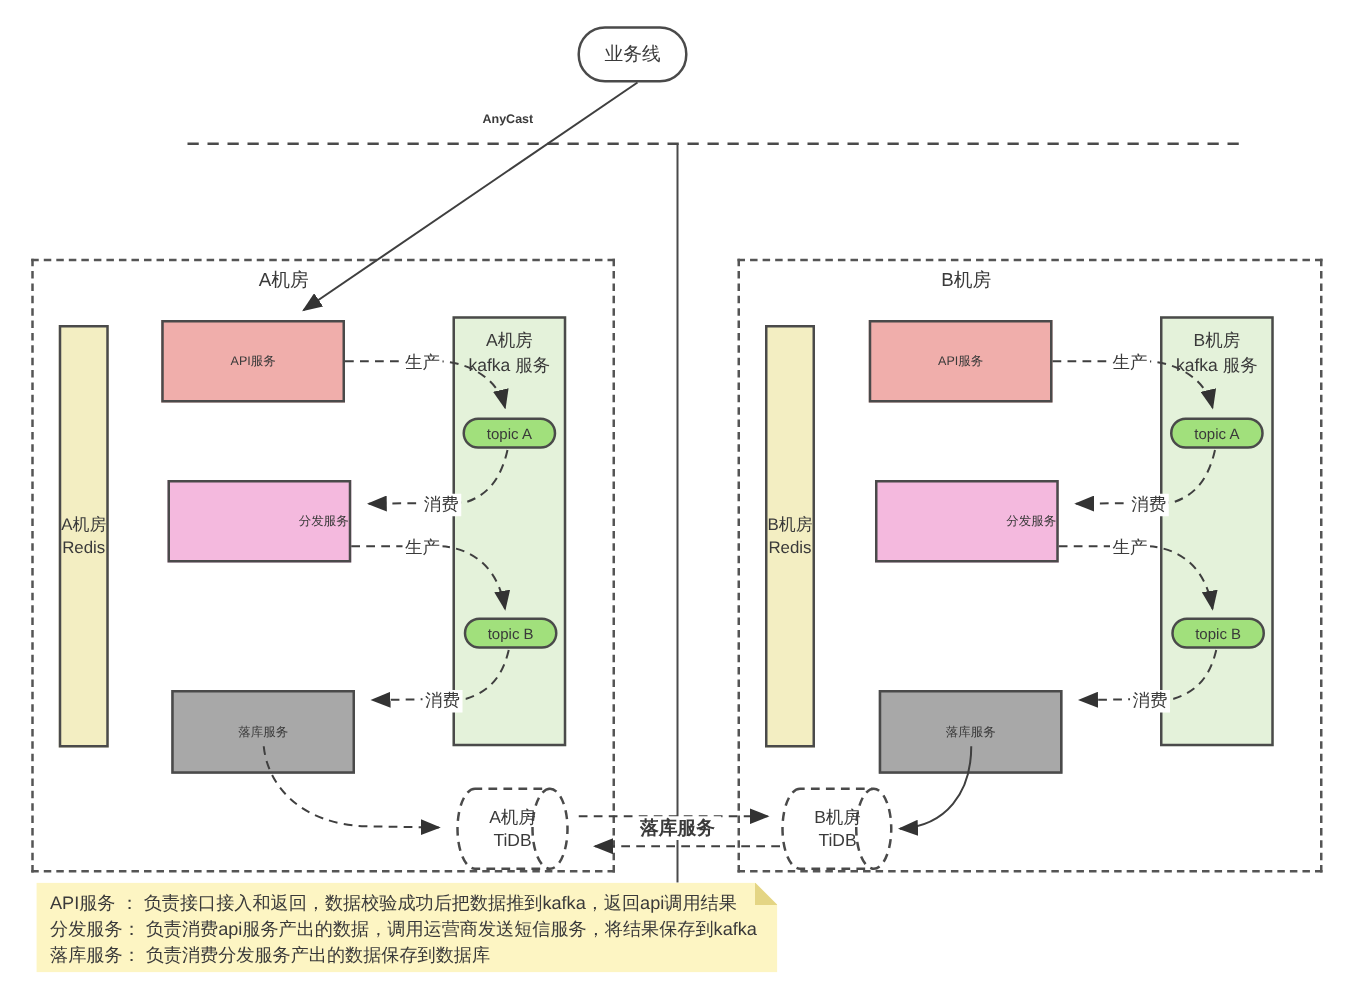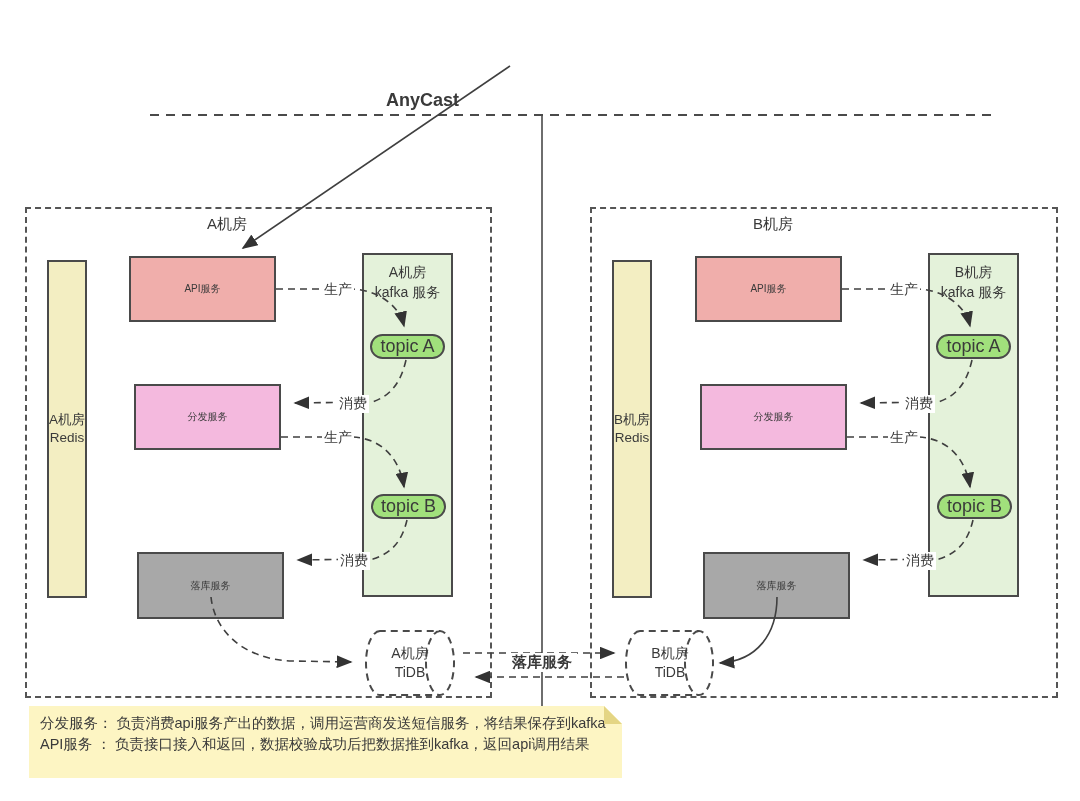--- a/index.html
+++ b/index.html
@@ -9,51 +9,54 @@
   .center{display:flex;align-items:center;justify-content:center;text-align:center;}
   .col{display:flex;flex-direction:column;align-items:center;justify-content:center;text-align:center;}
 
   
   .node{border:2px solid var(--border,#4a4a4a);font-size:10px;}
   .pillbox{border:2px solid var(--border,#4a4a4a);border-radius:22px;background:#fff;font-size:15px;}
   .dc{border:2px dashed #555;background:transparent;}
   .dc-label{font-size:15px;}
   .redis{background:var(--redis-fill,#f3eec2);font-size:13.5px;line-height:1.35;}
   .api{background:var(--api-fill,#f0aeab);}
-  .dispatch{background:var(--dispatch-fill,#f4b9de);}
+  .dispatch{background:var(--dispatch-fill,#f4b9de);justify-content:flex-end;}
   .sink{background:var(--sink-fill,#a8a8a8);margin-top:22px;}
   .kafka{background:var(--kafka-fill,#e4f2da);justify-content:flex-start;padding-top:8px;
          font-size:14px;line-height:1.4;}
   .topic{background:var(--topic-fill,#a1e07c);border:2px solid var(--border,#4a4a4a);
-         border-radius:13px;font-size:18px;}
+         border-radius:13px;font-size:12px;}
   .tidb-text{font-size:14px;line-height:1.35;}
 
   
   .wlabel{font-size:14px;background:#fff;padding:0 2px;white-space:nowrap;}
   .repl{font-size:15px;font-weight:bold;background:#fff;padding:0 5px;}
-  .anycast{font-size:18px;font-weight:600;}
+  .anycast{font-size:10px;font-weight:600;}
 
   
   .note{background:var(--note-fill,#fdf5c3);padding:7px 0 0 11px;font-size:14.5px;line-height:21px;
         clip-path:polygon(0 0,calc(100% - 18px) 0,100% 18px,100% 100%,0 100%);}
   .note-fold{width:18px;height:18px;background:var(--note-fold,#e4d584);
              clip-path:polygon(0 0,100% 100%,0 100%);top:0;right:0;}
 
   svg.wires{position:absolute;left:0;top:0;z-index:5;}
   .overlay{z-index:6;}
   .shape{z-index:1;}
   .dashed{stroke:var(--line,#3f3f3f);stroke-width:1.6;fill:none;stroke-dasharray:7 5;}
   .solidw{stroke:var(--line,#3f3f3f);stroke-width:1.6;fill:none;}
   .cyl{stroke:#4a4a4a;stroke-width:2;fill:#fff;stroke-dasharray:7 5;}
 </style>
 </head>
 <body>
 
 <div class="canvas">
 
+  <div class="abs shape pillbox center" style="left:462px;top:21px;width:88px;height:45px;">
+    <span>业务线</span>
+  </div>
 
   <div class="abs shape dc" style="left:25px;top:207px;width:467px;height:491px;"></div>
   <div class="abs shape dc-label center" style="left:187px;top:214px;width:80px;height:20px;">A机房</div>
 
   <div class="abs shape node redis col" style="left:47px;top:260px;width:40px;height:338px;">
     <span>A机房</span>
     <span>Redis</span>
   </div>
 
   <div class="abs shape node api center" style="left:129px;top:256px;width:147px;height:66px;">
@@ -159,18 +162,19 @@
     <span>TiDB</span>
   </div>
   <div class="abs overlay tidb-text col" style="left:626px;top:637px;width:88px;height:52px;">
     <span>B机房</span>
     <span>TiDB</span>
   </div>
 
   <div class="abs overlay repl" style="left:507px;top:653px;">落库服务</div>
 
   <div class="abs overlay note" style="left:29px;top:706px;width:593px;height:72px;">
+    <div>API服务 ： 负责接口接入和返回，数据校验成功后把数据推到kafka，返回api调用结果</div>
     <div>分发服务： 负责消费api服务产出的数据，调用运营商发送短信服务，将结果保存到kafka</div>
-    <div>API服务 ： 负责接口接入和返回，数据校验成功后把数据推到kafka，返回api调用结果</div>
+    <div>落库服务： 负责消费分发服务产出的数据保存到数据库</div>
   </div>
   <div class="abs overlay note-fold" style="left:604px;top:706px;"></div>
 
 </div>
 
 </body></html>

